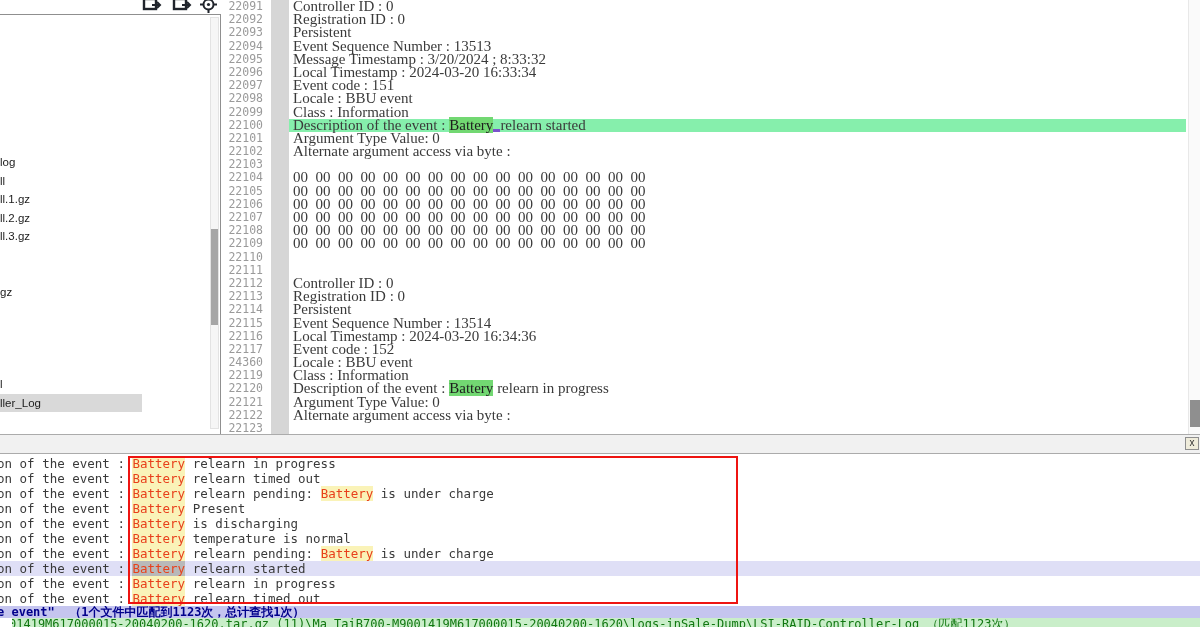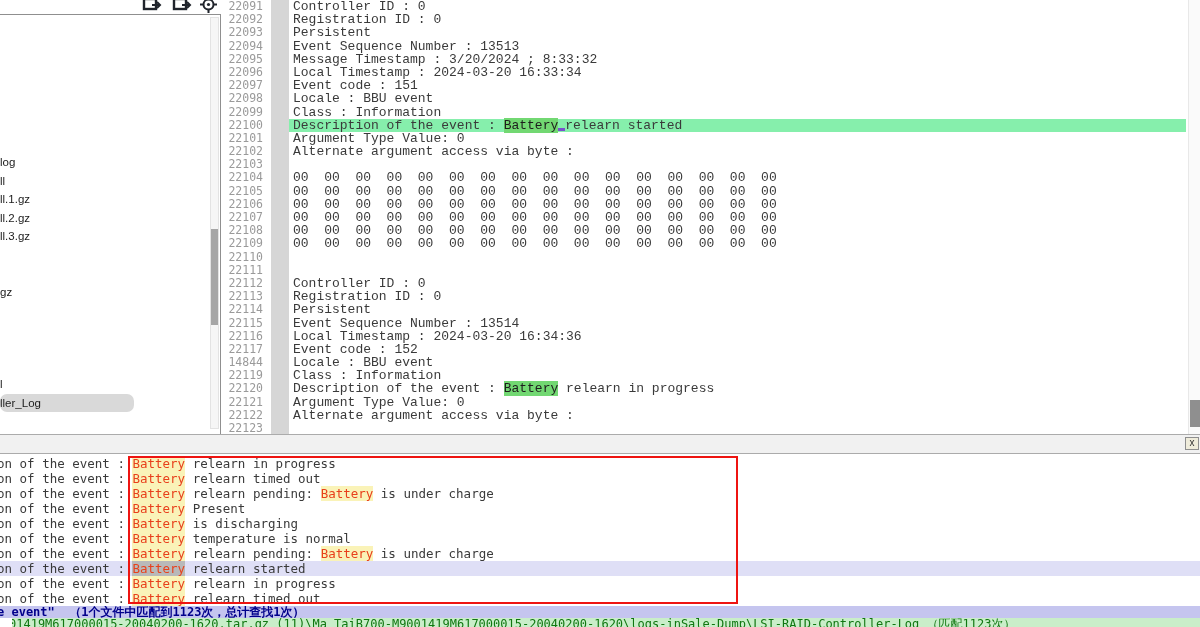--- a/index.html
+++ b/index.html
@@ -14,39 +14,39 @@
   #sidebar{
     position:absolute;left:0;top:14px;width:221px;height:420px;
     background:#ffffff;border-top:1px solid #8f8f8f;border-right:1px solid #8f8f8f;
     box-sizing:border-box;overflow:hidden;
   }
   #file-list{position:absolute;left:0;top:138px;width:205px;}
   .sb-row{
     height:18.5px;line-height:18.5px;font-size:11.5px;color:#1c1c1c;
     white-space:pre;overflow:hidden;
   }
-  .sb-row.sel{background:#d9d9d9;width:max-content;min-width:128px;padding-right:6px;border-radius:7px;}
+  .sb-row.sel{background:#d9d9d9;width:max-content;min-width:128px;padding-right:14px;}
   #sb-scrollbar{
     position:absolute;left:210px;top:2px;width:9px;height:412px;
     background:#f6f6f6;border:1px solid #e3e3e3;box-sizing:border-box;
   }
   #sb-thumb{position:absolute;left:0px;top:211px;width:7px;height:96px;background:#a6a6a6;}
   
   #editor{position:absolute;left:221px;top:0;width:967px;height:434px;overflow:hidden;background:#fff;}
   #gutter{
     position:absolute;left:0;top:0;width:46px;
     font-family:"DejaVu Sans Mono","Liberation Mono",monospace;
     font-size:11.5px;color:#9a9a9a;text-align:right;
   }
   .gut-row{height:13.2px;line-height:13.2px;padding-right:4px;}
   #fold-margin{position:absolute;left:50px;top:0;width:18px;height:434px;background:#d6d6d6;}
   #edtext{
     position:absolute;left:68px;top:0;right:2px;
-    font-family:Liberation Mono, monospace;
-    font-size:13px;color:#3a3a3a;
+    font-family:Liberation Serif, serif;
+    font-size:15px;color:#3a3a3a;
   }
   .ed-row{height:13.2px;line-height:13.2px;white-space:pre;padding-left:4px;}
   .ed-row.sel{background:#86efac;}
   .hl-green{background:#72d872;color:#1d1d1d;}
   .caret{
     display:inline-block;width:7px;height:10px;vertical-align:-2px;
     border-bottom:3px solid #7a52cc;box-sizing:border-box;
   }
   #ed-scrollbar{
     position:absolute;left:1188px;top:0;width:12px;height:434px;
@@ -155,21 +155,21 @@
       <div class="gut-row">22108</div>
       <div class="gut-row">22109</div>
       <div class="gut-row">22110</div>
       <div class="gut-row">22111</div>
       <div class="gut-row">22112</div>
       <div class="gut-row">22113</div>
       <div class="gut-row">22114</div>
       <div class="gut-row">22115</div>
       <div class="gut-row">22116</div>
       <div class="gut-row">22117</div>
-      <div class="gut-row">14844</div>
+      <div class="gut-row">24360</div>
       <div class="gut-row">22119</div>
       <div class="gut-row">22120</div>
       <div class="gut-row">22121</div>
       <div class="gut-row">22122</div>
       <div class="gut-row">22123</div>
     </div>
   <div id="fold-margin"></div>
   <div id="edtext">
       <div class="ed-row"><span>Controller ID : 0</span></div>
       <div class="ed-row"><span>Registration ID : 0</span></div>

